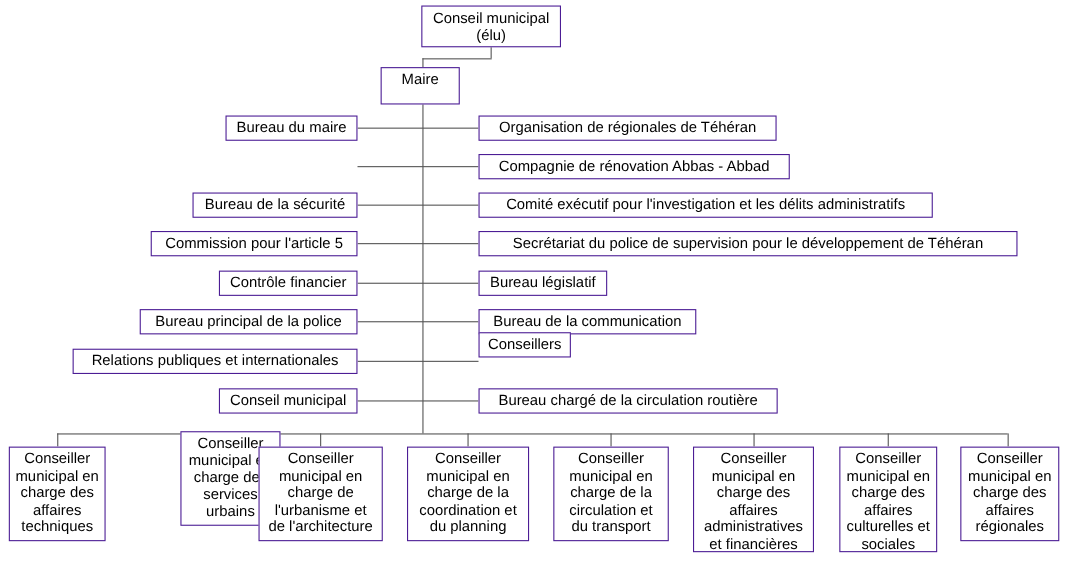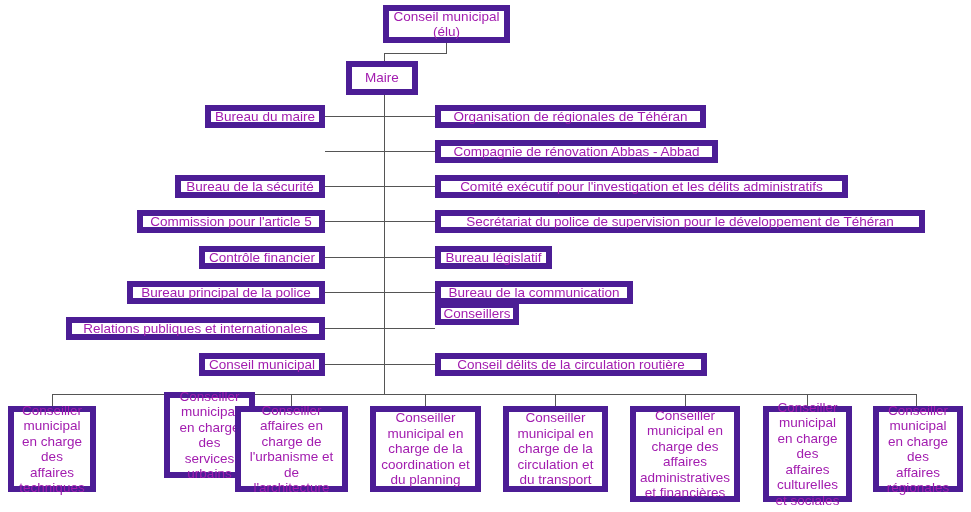--- a/index.html
+++ b/index.html
@@ -11,27 +11,26 @@
     position: relative;
     width: 971px;
     height: 512px;
     background: #ffffff;
     font-family: "Liberation Sans", sans-serif;
     overflow: hidden;
   }
   .node {
     position: absolute;
     box-sizing: border-box;
-    border: 6px solid #4c1d95;
+    border: 1px solid #4c1d95;
     background: #ffffff;
-    color: #a21caf;
+    color: #000000;
     font-size: 13.5px;
     line-height: 15.5px;
     display: flex;
-    align-items: center;
     justify-content: center;
     text-align: center;
     padding: 2px 5px;
     z-index: 3;
     white-space: nowrap;
   }
   .node.wrap {
     white-space: normal;
   }
   .conn {
@@ -90,24 +89,24 @@
   <div class="node" style="left:66px; top:317px; width:259px; height:23px;">Relations publiques et internationales</div>
   <div class="node" style="left:199px; top:353px; width:126px; height:23px;">Conseil municipal</div>
 
   <div class="node" style="left:435px; top:105px; width:271px; height:23px;">Organisation de régionales de Téhéran</div>
   <div class="node" style="left:435px; top:140px; width:283px; height:23px;">Compagnie de rénovation Abbas - Abbad</div>
   <div class="node" style="left:435px; top:175px; width:413px; height:23px;">Comité exécutif pour l'investigation et les délits administratifs</div>
   <div class="node" style="left:435px; top:210px; width:490px; height:23px;">Secrétariat du police de supervision pour le développement de Téhéran</div>
   <div class="node" style="left:435px; top:246px; width:117px; height:23px;">Bureau législatif</div>
   <div class="node" style="left:435px; top:281px; width:198px; height:23px;">Bureau de la communication</div>
   <div class="node" style="left:435px; top:302px; width:84px; height:23px;">Conseillers</div>
-  <div class="node" style="left:435px; top:353px; width:272px; height:23px;">Conseil délits de la circulation routière</div>
+  <div class="node" style="left:435px; top:353px; width:272px; height:23px;">Bureau chargé de la circulation routière</div>
 
   <div class="node wrap" style="left:8px; top:406px; width:88px; height:86px;">Conseiller municipal en charge des affaires techniques</div>
   <div class="node wrap" style="left:120px; top:392px; width:91px; height:86px;margin-left:44px;">Conseiller municipal en charge des services urbains</div>
-  <div class="node wrap" style="left:235px; top:406px; width:113px; height:86px;">Conseiller affaires en charge de l'urbanisme et de l'architecture</div>
+  <div class="node wrap" style="left:235px; top:406px; width:113px; height:86px;">Conseiller municipal en charge de l'urbanisme et de l'architecture</div>
   <div class="node wrap" style="left:370px; top:406px; width:111px; height:86px;">Conseiller municipal en charge de la coordination et du planning</div>
   <div class="node wrap" style="left:503px; top:406px; width:105px; height:86px;">Conseiller municipal en charge de la circulation et du transport</div>
   <div class="node wrap" style="left:630px; top:406px; width:110px; height:96px;">Conseiller municipal en charge des affaires administratives et financières</div>
   <div class="node wrap" style="left:763px; top:406px; width:89px; height:96px;">Conseiller municipal en charge des affaires culturelles et sociales</div>
   <div class="node wrap" style="left:873px; top:406px; width:90px; height:86px;">Conseiller municipal en charge des affaires régionales</div>
 
 </div>
 
 </body></html>

